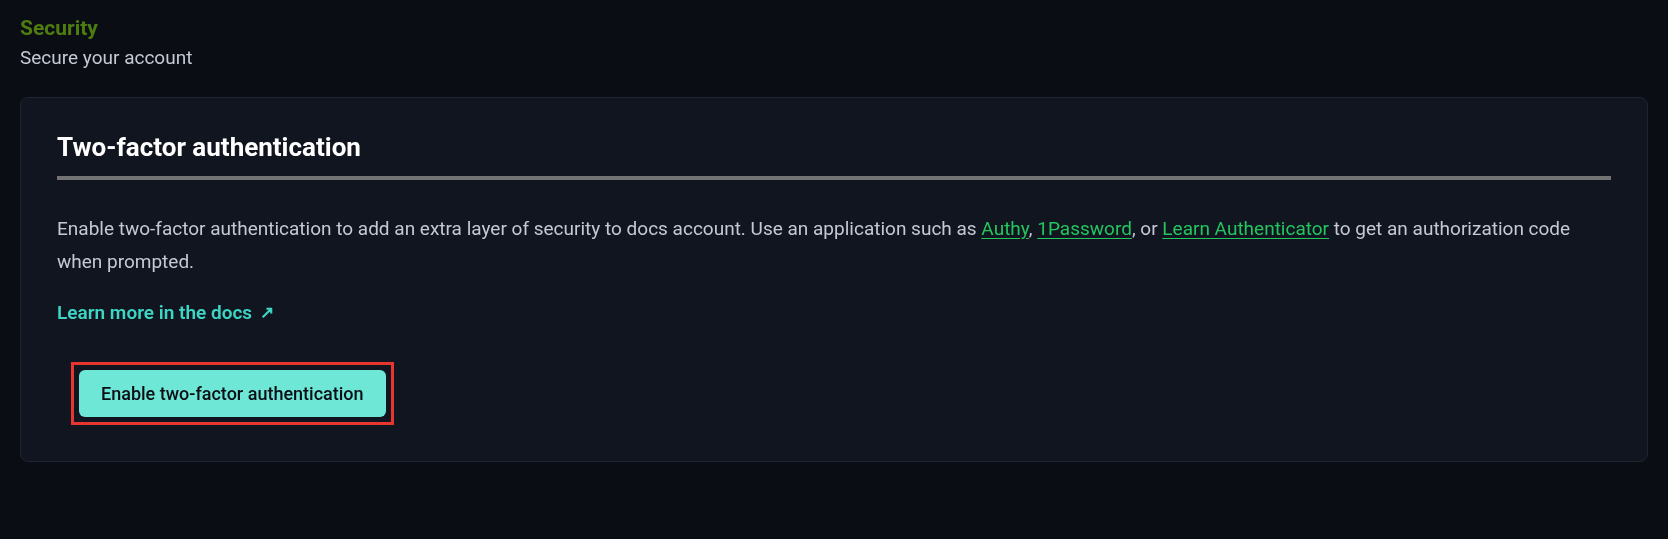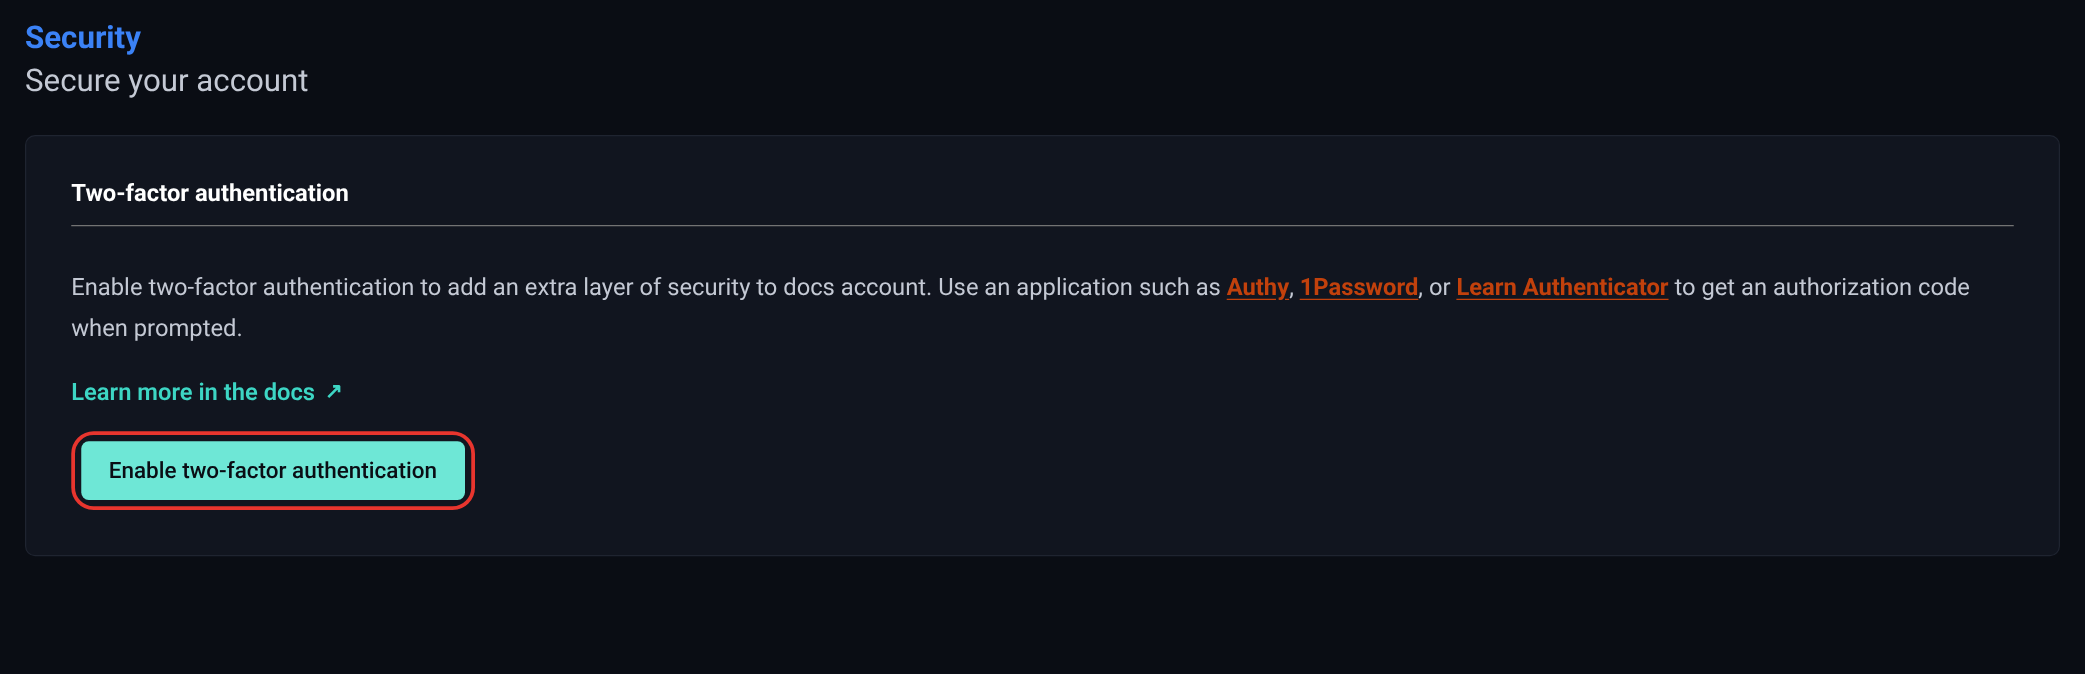--- a/index.html
+++ b/index.html
@@ -9,77 +9,77 @@
     }
     body {
       background-color: #0a0d14;
       color: #c4c9d4;
       font-family: -apple-system, BlinkMacSystemFont, "Segoe UI", Roboto, Helvetica, Arial, sans-serif;
       width: 1668px;
       height: 539px;
       padding: 16px 20px;
     }
     .page-title {
-      color: #3b82f6;
-      font-size: 25px;
+      color: #4d7c0f;
+      font-size: 21px;
       font-weight: 700;
       margin-bottom: 6px;
     }
     .page-subtitle {
       color: #c4c9d4;
-      font-size: 25px;
+      font-size: 19px;
       font-weight: 400;
       margin-bottom: 28px;
     }
     .card {
       background-color: #11151f;
       border: 1px solid #1f2430;
       border-radius: 8px;
       padding: 34px 36px 36px 36px;
     }
     .card-title {
       color: #ffffff;
-      font-size: 19px;
+      font-size: 26px;
       font-weight: 700;
       padding-bottom: 14px;
-      border-bottom: 1px solid #737373;
+      border-bottom: 4px solid #737373;
       margin-bottom: 32px;
     }
     .card-description {
       color: #c4c9d4;
       font-size: 19px;
       line-height: 1.75;
       margin-bottom: 22px;
     }
     .card-description a {
-      color: #c2410c;
+      color: #22c55e;
       text-decoration: underline;
       text-underline-offset: 3px;
-      font-weight: bold;
     }
     .docs-link {
       display: inline-flex;
       align-items: center;
       gap: 8px;
       color: #3dd6c4;
       font-size: 19px;
       font-weight: 600;
       text-decoration: none;
-      margin-bottom: 20px;
+      margin-bottom: 38px;
     }
     .docs-link-icon {
       display: inline-block;
       font-size: 17px;
       line-height: 1;
     }
     .highlight-box {
       display: inline-block;
       border: 3px solid #e8352e;
-      border-radius: 18px;
+      border-radius: 0;
       padding: 5px;
+      margin-left: 14px;
     }
     .primary-button {
       background-color: #6ee7d6;
       color: #0a0d14;
       border: none;
       border-radius: 6px;
       padding: 13px 22px;
       font-size: 18px;
       font-weight: 500;
       cursor: pointer;

